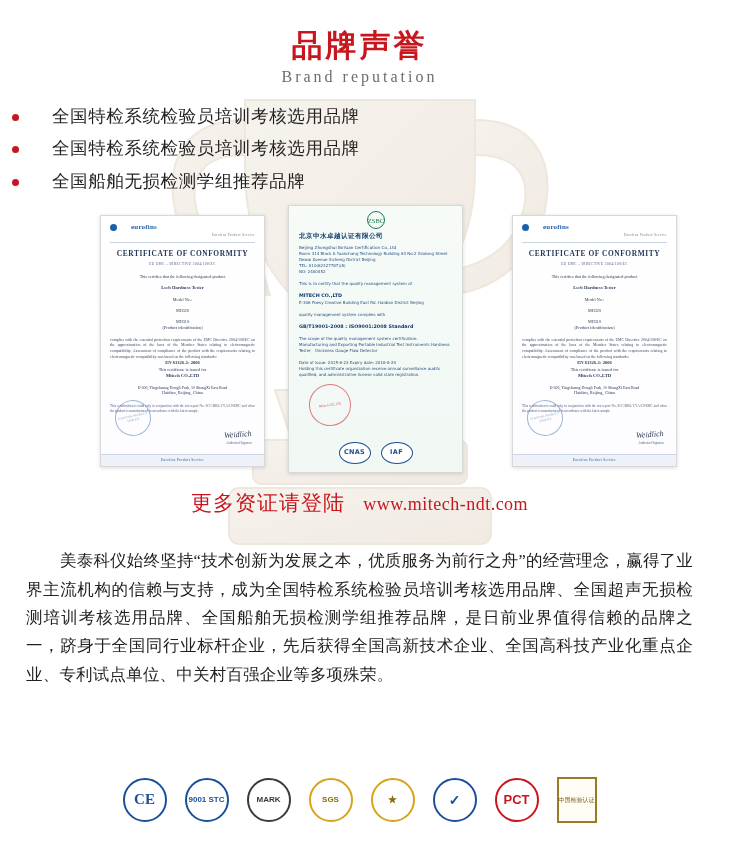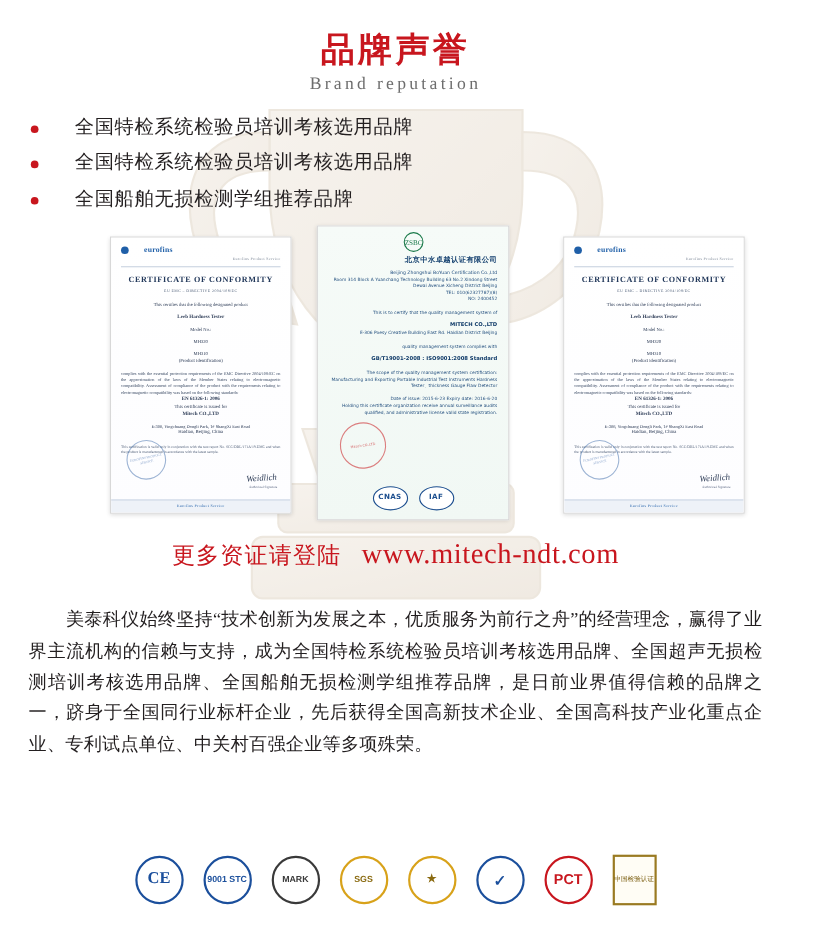--- a/index.html
+++ b/index.html
@@ -54,21 +54,21 @@
     font-size: 16px;
     color: #6d6d6d;
     letter-spacing: 3px;
     margin-top: 4px;
   }
 
   
   .bullets {
     position: relative;
     margin: 22px 0 0 0;
-    padding: 0 0 0 28px;
+    padding: 0 0 0 12px;
     list-style: none;
   }
   .bullets li {
     position: relative;
     font-family: "DejaVu Sans", "Liberation Sans", sans-serif;
     font-size: 17.5px;
     color: #231f20;
     line-height: 1.0;
     padding: 0 0 0 40px;
     margin-bottom: 15px;
@@ -223,21 +223,21 @@
     position: relative;
     width: 100%;
     height: 100%;
     box-sizing: border-box;
     padding: 26px 10px 10px 10px;
     font-family: "DejaVu Sans", "Liberation Sans", sans-serif;
     font-size: 4.4px;
     color: #1c3d6e;
     background:
       linear-gradient(#f6fbf8, #f1f8f4);
-    text-align: right;
+    text-align: left;
     line-height: 1.5;
   }
   .zc-logo {
     position: absolute;
     left: 50%; top: 4px; transform: translateX(-50%);
     width: 40px; height: 22px;
   }
   .zc-h1 { font-size: 6.6px; font-weight: bold; color: #14406f; letter-spacing: .4px; }
   .zc-h2 { font-size: 4.2px; color: #1b4a7d; margin-top: 3px; }
   .zc-line { font-size: 4px; color: #24507f; }
@@ -281,21 +281,21 @@
     white-space: nowrap;
   }
   .weblink .cn {
     font-family: "DejaVu Sans", "Liberation Sans", sans-serif;
     font-size: 21px;
     color: #c8161e;
     letter-spacing: 1px;
   }
   .weblink .url {
     font-family: "Liberation Serif", serif;
-    font-size: 26px;
+    font-size: 18px;
     color: #c8161e;
     letter-spacing: 0.5px;
     margin-left: 14px;
   }
 
   
   .para {
     position: relative;
     margin: 30px 26px 0 26px;
     font-family: Liberation Serif, serif;

